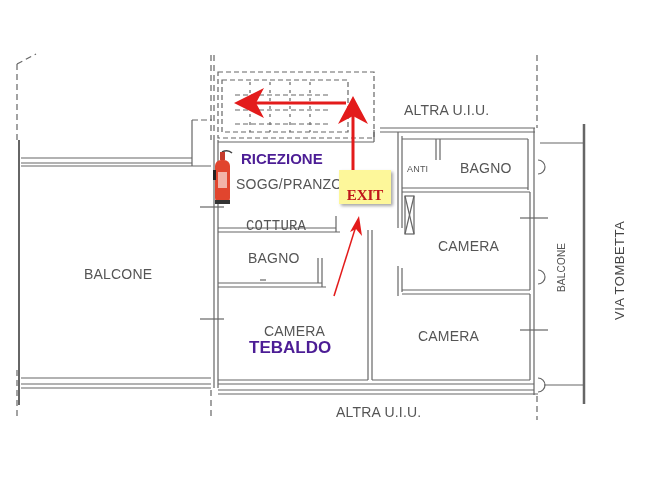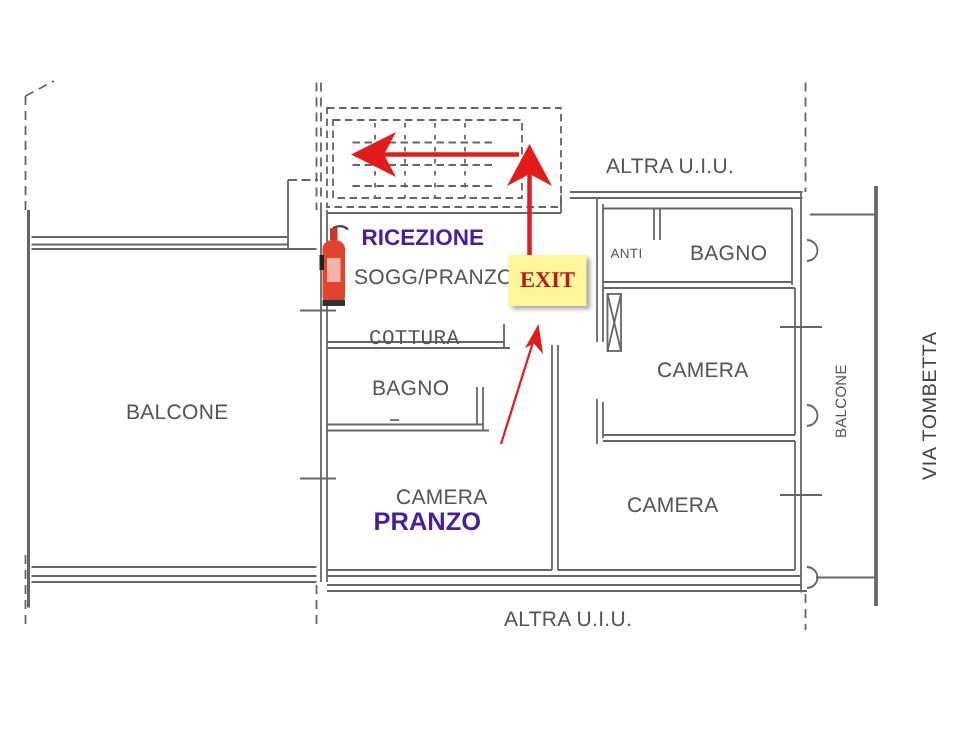--- a/index.html
+++ b/index.html
@@ -1,20 +1,20 @@
 <!DOCTYPE html>
 <html><head>
 <meta charset="utf-8">
 <style>
   html, body { margin: 0; padding: 0; background: #ffffff; }
   body { width: 648px; height: 492px; position: relative; overflow: hidden; font-family: "Liberation Sans", sans-serif; }
   #plan { position: absolute; left: 0; top: 0; width: 648px; height: 492px; }
   .lbl { position: absolute; font-family: "Liberation Sans", sans-serif; color: #555; font-size: 14px; letter-spacing: 0.2px; white-space: nowrap; }
   .red-lbl { position: absolute; font-family: Liberation Sans, sans-serif; font-weight: bold; color: #4c1d95; white-space: nowrap; }
-  .exit-sign { position: absolute; left: 339px; top: 170px; width: 52px; height: 34px; background: #fdf79a; box-shadow: 2px 2px 3px rgba(0,0,0,0.35); display: flex; align-items: center; justify-content: center; }
+  .exit-sign { position: absolute; left: 339px; top: 170px; width: 52px; height: 34px; background: #fdf79a; box-shadow: 2px 2px 3px rgba(0,0,0,0.35); display: flex; align-items: flex-end; justify-content: center; }
   .exit-sign span { font-family: "Liberation Serif", serif; font-weight: bold; color: #c0161b; font-size: 15px; }
   .vert { position: absolute; transform-origin: left top; transform: rotate(-90deg); }
   .extinguisher { position: absolute; left: 212px; top: 148px; width: 22px; height: 58px; }
 </style>
 </head>
 <body>
 
 <svg id="plan" viewBox="0 0 648 492" xmlns="http://www.w3.org/2000/svg">
   <g stroke="#666" stroke-width="1.2" fill="none">
 
@@ -146,16 +146,16 @@
 <div class="lbl" style="left:460px;top:160px;">BAGNO</div>
 <div class="lbl" style="left:438px;top:238px;">CAMERA</div>
 <div class="lbl" style="left:418px;top:328px;">CAMERA</div>
 <div class="lbl vert" style="left:556px;top:292px;font-size:10px;">BALCONE</div>
 
 <div class="lbl" style="left:404px;top:102px;">ALTRA U.I.U.</div>
 <div class="lbl" style="left:336px;top:404px;">ALTRA U.I.U.</div>
 <div class="lbl vert" style="left:612px;top:320px;font-size:13px;color:#444;letter-spacing:0.5px;">VIA TOMBETTA</div>
 
 <div class="red-lbl" style="left:241px;top:150px;font-size:15px;">RICEZIONE</div>
-<div class="red-lbl" style="left:249px;top:338px;font-size:17px;">PRANZO</div>
+<div class="red-lbl" style="left:249px;top:338px;font-size:17px;">TEBALDO</div>
 <div class="exit-sign">
   <span>EXIT</span>
 </div>
 
 </body></html>

